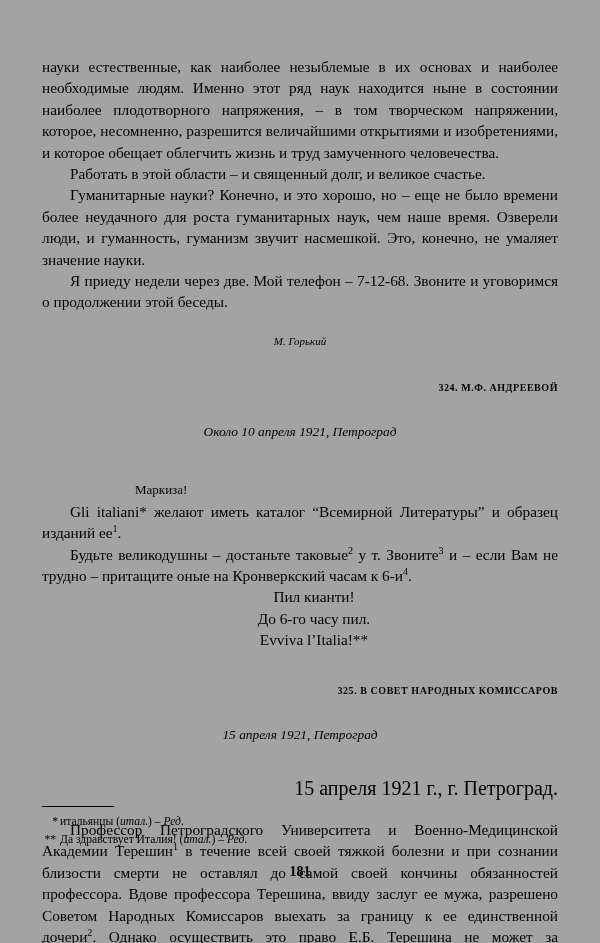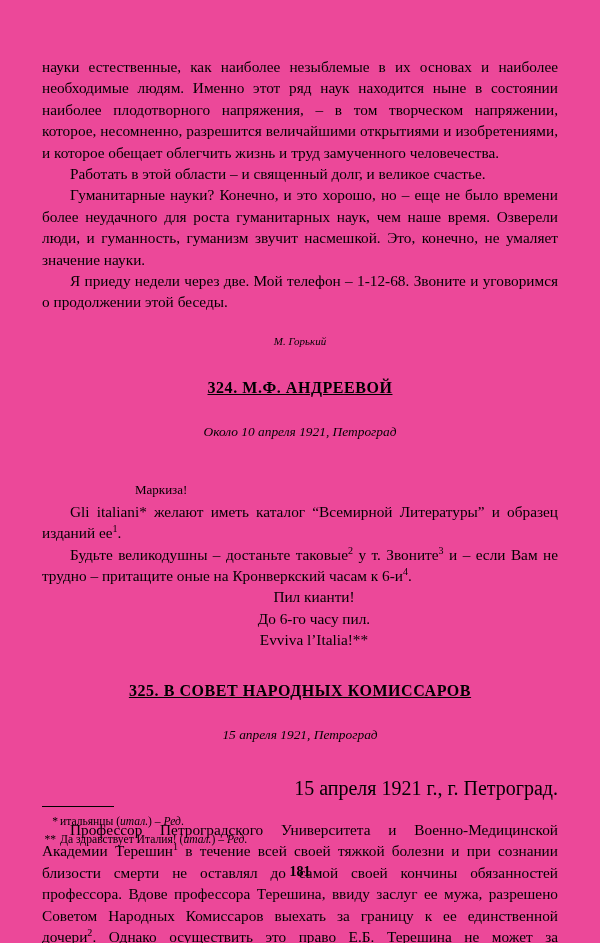--- a/index.html
+++ b/index.html
@@ -9,21 +9,21 @@
   }
   body {
     font-family: "Liberation Serif", "DejaVu Serif", serif;
     color: #000000;
   }
   .page {
     position: relative;
     width: 600px;
     height: 943px;
     margin: 0 auto;
-    background: #ec4899;
+    background: #a3a3a3;
     overflow: hidden;
     box-sizing: border-box;
   }
   .content {
     position: absolute;
     left: 42px;
     top: 56px;
     width: 516px;
   }
 
@@ -51,26 +51,25 @@
   .dateline-right {
     margin: 0;
     font-size: 20px;
     line-height: 21.4px;
     text-align: right;
   }
 
   
   .letter-title {
     margin: 0;
-    font-size: 16px;
+    font-size: 10px;
     line-height: 19px;
     font-weight: bold;
-    text-align: center;
+    text-align: right;
     letter-spacing: 0.55px;
-    text-decoration: underline;
   }
   .letter-date {
     margin: 16px;
     font-size: 13.4px;
     line-height: 19px;
     font-style: italic;
     text-align: center;
   }
 
   
@@ -143,21 +142,21 @@
 <body>
 
 <div class="page">
 
   <div class="content">
 
     <div>
       <p class="body noindent">науки естественные, как наиболее незыблемые в их основах и наиболее необходимые людям. Именно этот ряд наук находится ныне в состоянии наиболее плодотворного напряжения, – в том творческом напряжении, которое, несомненно, разрешится величайшими открытиями и изобретениями, и которое обещает облегчить жизнь и труд замученного человечества.</p>
       <p class="body">Работать в этой области – и священный долг, и великое счастье.</p>
       <p class="body">Гуманитарные науки? Конечно, и это хорошо, но – еще не было времени более неудачного для роста гуманитарных наук, чем наше время. Озверели люди, и гуманность, гуманизм звучит насмешкой. Это, конечно, не умаляет значение науки.</p>
-      <p class="body">Я приеду недели через две. Мой телефон – 1-12-68. Звоните и уговоримся о продолжении этой беседы.</p>
+      <p class="body">Я приеду недели через две. Мой телефон – 7-12-68. Звоните и уговоримся о продолжении этой беседы.</p>
       <div class="sp-sig"></div>
       <p class="signature">М. Горький</p>
     </div>
 
     <div class="sp-title"></div>
     <div>
       <h2 class="letter-title">324.  М.Ф.  АНДРЕЕВОЙ</h2>
       <div class="sp-afterttl"></div>
       <p class="letter-date">Около 10 апреля 1921, Петроград</p>
       <div class="sp-afterdat"></div>

